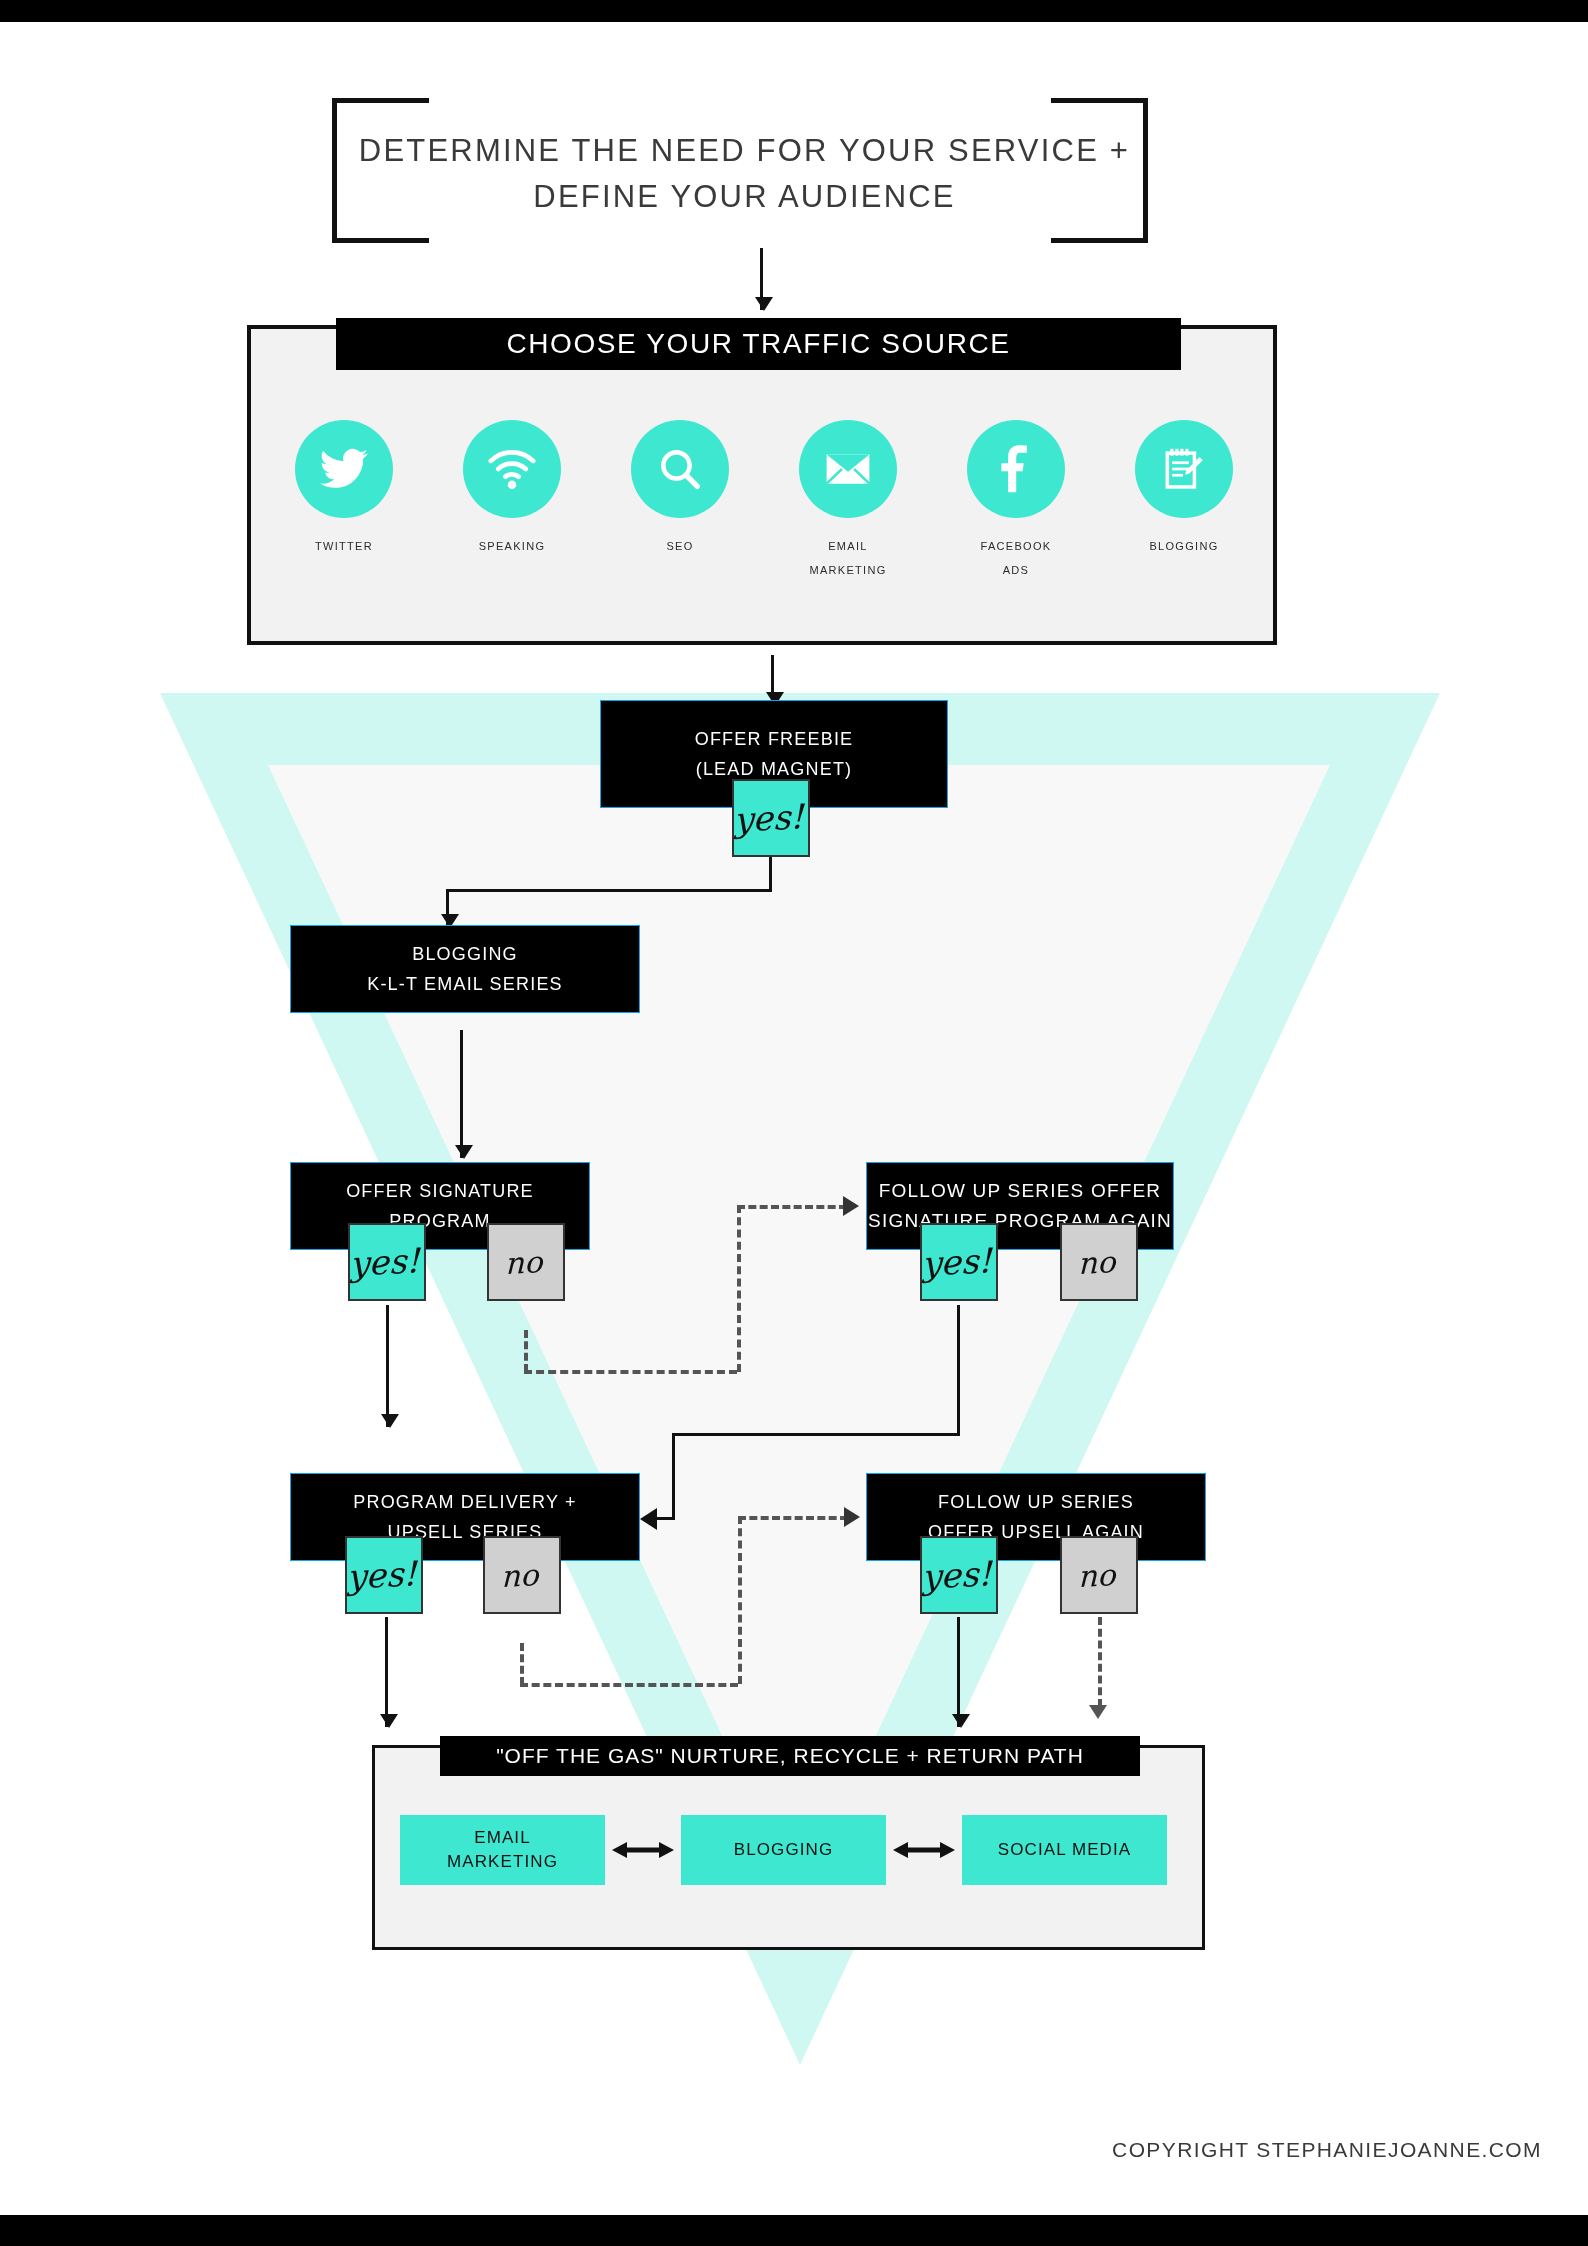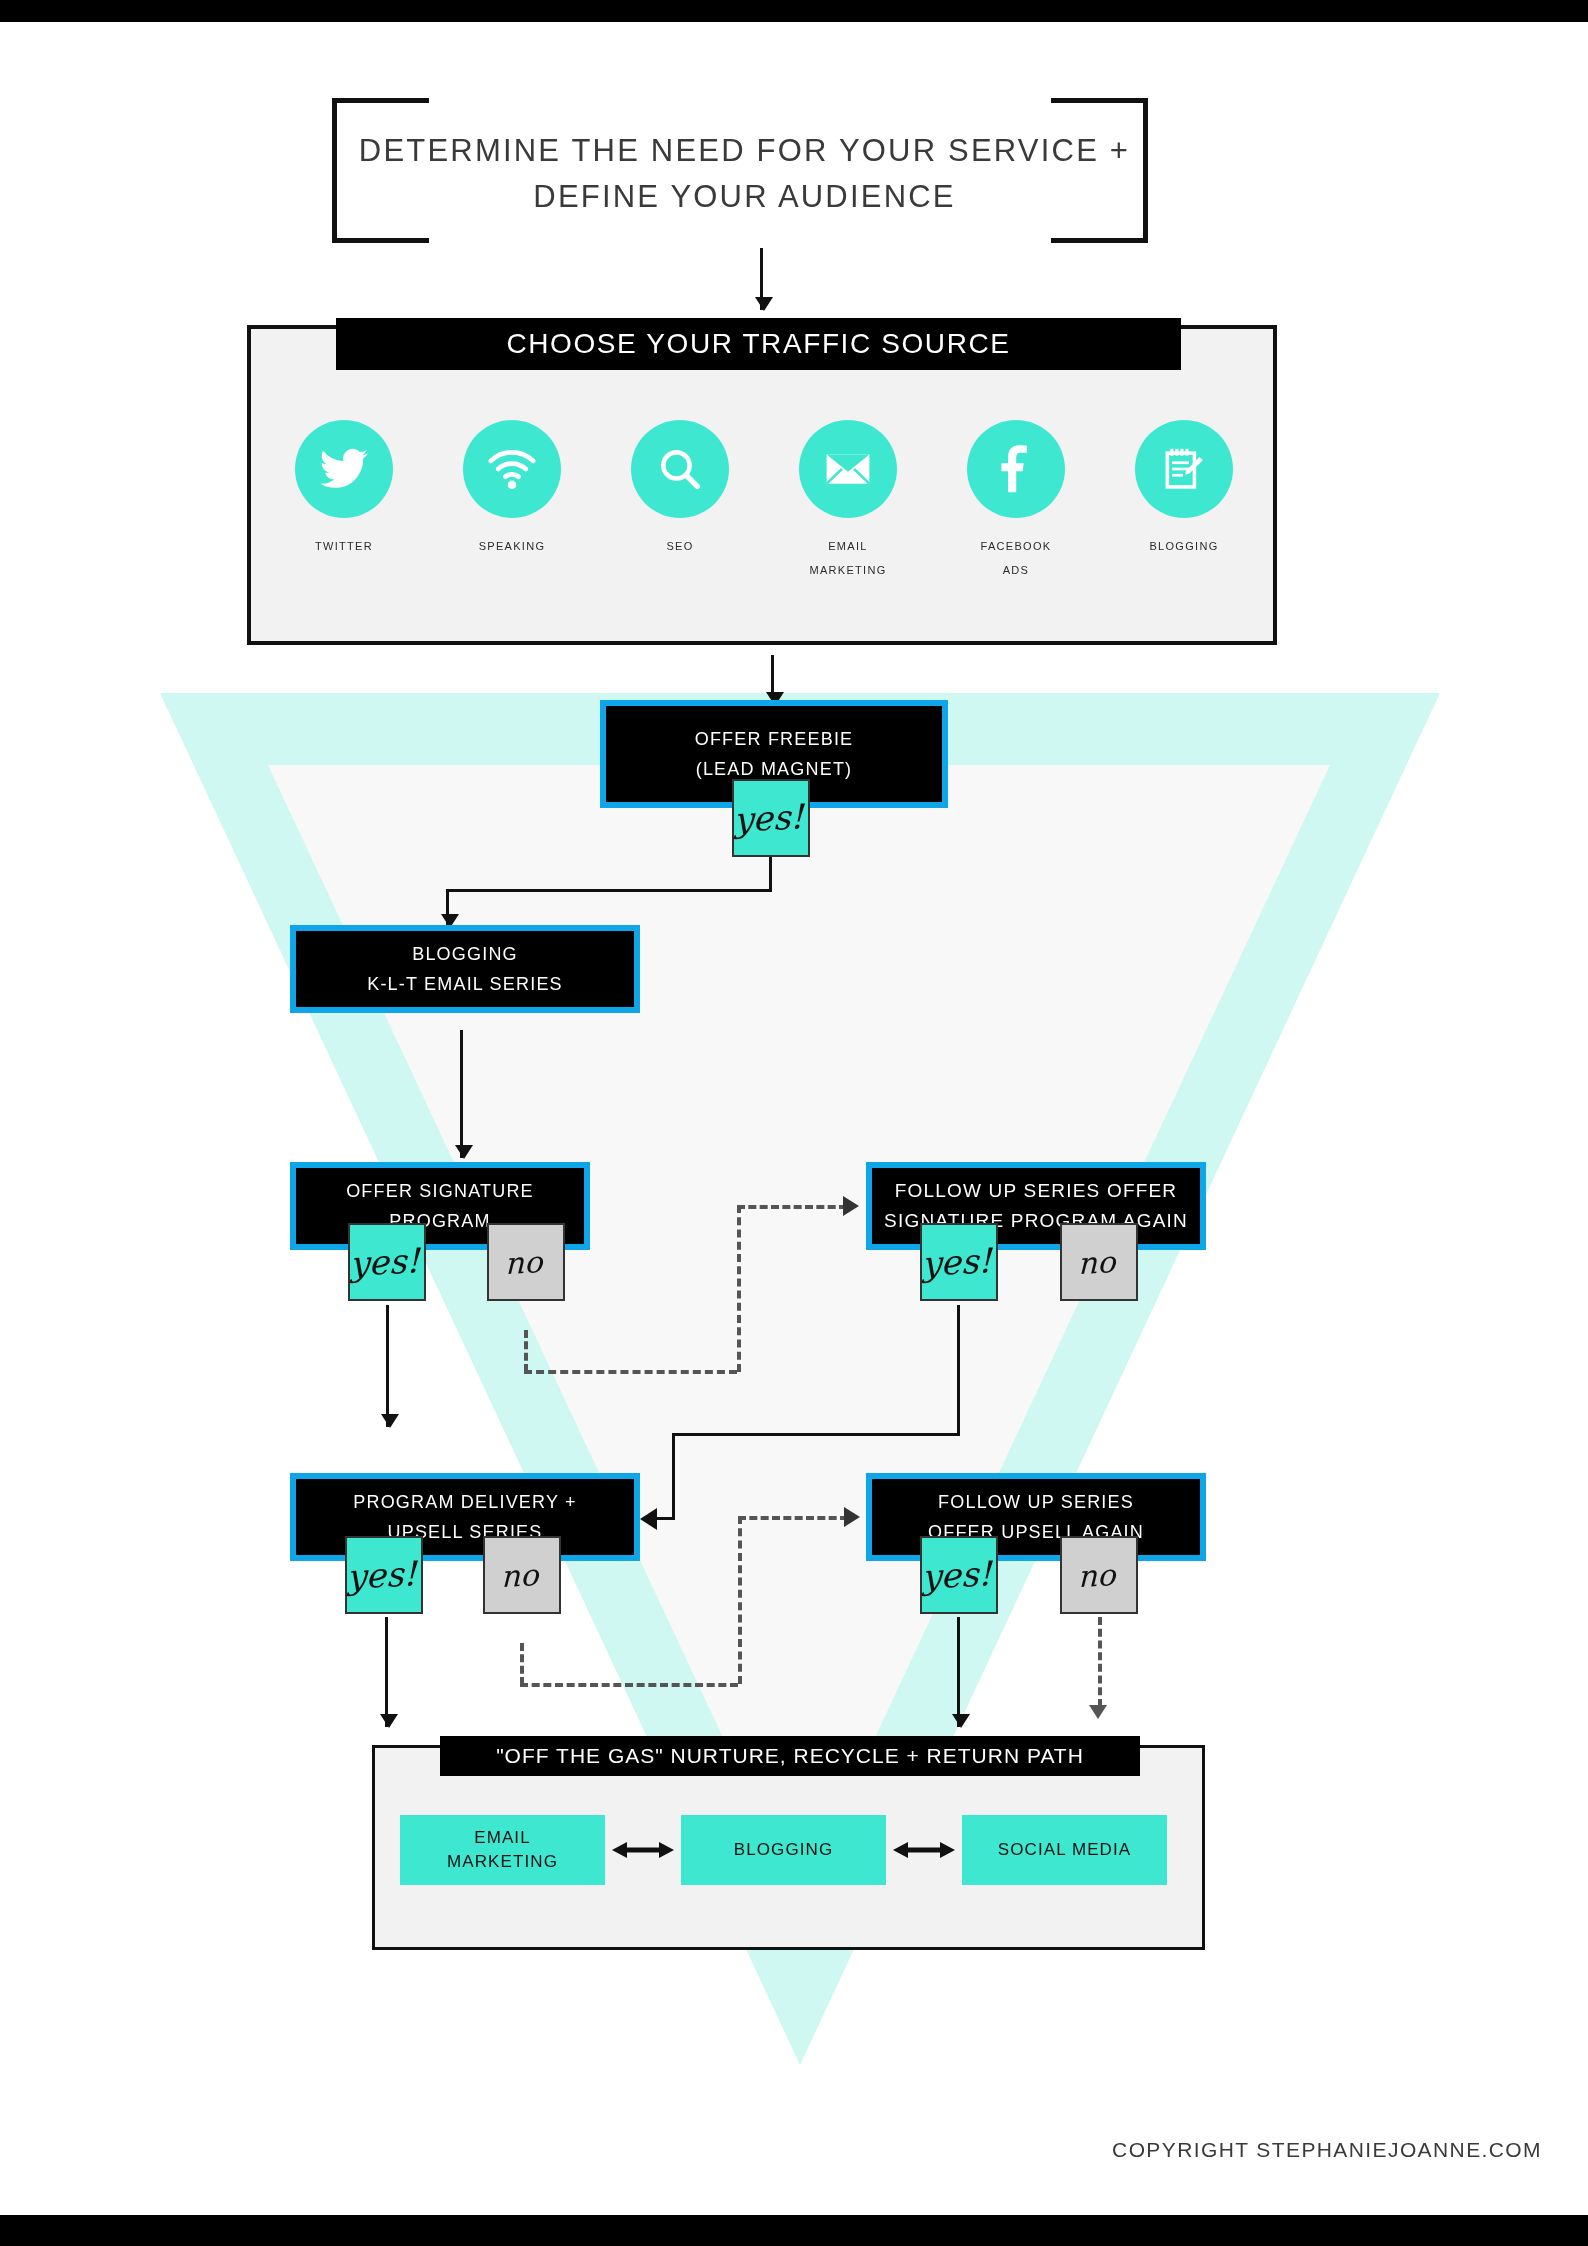--- a/index.html
+++ b/index.html
@@ -36,21 +36,21 @@
       display:flex;align-items:center;justify-content:center;}
   .traffic-header span{color:#fff;font-size:28px;letter-spacing:1.6px;font-weight:400;}
   .sources{position:absolute;left:260px;top:420px;width:1010px;display:flex;}
   .source{width:168px;display:flex;flex-direction:column;align-items:center;}
   .src-circle{width:98px;height:98px;border-radius:50%;background:#3EE8D0;
       display:flex;align-items:center;justify-content:center;}
   .src-label{margin-top:16px;text-align:center;font-size:11px;letter-spacing:1.3px;
       color:#2b2b2b;line-height:24px;}
 
   
-  .pbox{position:absolute;background:#000;border:6px solid #0ea5e9;box-sizing:border-box;
+  .pbox{position:absolute;background:#000;border:1px solid #0ea5e9;box-sizing:border-box;
       display:flex;align-items:center;justify-content:center;text-align:center;}
   .pbox span{color:#fff;font-size:18px;letter-spacing:1.2px;line-height:30px;}
   .pbox.big span{font-size:19px;}
 
   .chip{position:absolute;width:78px;height:78px;border:2px solid #333;box-sizing:border-box;
       display:flex;align-items:center;justify-content:center;}
   .chip.yes{background:#3EE8D0;}
   .chip.no{background:#d0d0d0;}
   .chip .gl{font-family:"DejaVu Serif",serif;font-style:italic;font-size:34px;color:#111;
       transform:skewX(-6deg) rotate(-3deg);}
@@ -206,21 +206,21 @@
   <span>OFFER SIGNATURE</span>
   <span>PROGRAM</span>
 </div>
 <div class="chip yes" style="left:348px;top:1223px;">
   <span class="gl">yes!</span>
 </div>
 <div class="chip no" style="left:487px;top:1223px;">
   <span class="gl">no</span>
 </div>
 
-<div class="pbox big" style="left:866px;top:1162px;width:340px;height:88px;flex-direction:column;">
+<div class="pbox big" style="left:866px;top:1162px;width:308px;height:88px;flex-direction:column;">
   <span>FOLLOW UP SERIES OFFER</span>
   <span>SIGNATURE PROGRAM AGAIN</span>
 </div>
 <div class="chip yes" style="left:920px;top:1223px;">
   <span class="gl">yes!</span>
 </div>
 <div class="chip no" style="left:1060px;top:1223px;">
   <span class="gl">no</span>
 </div>
 

